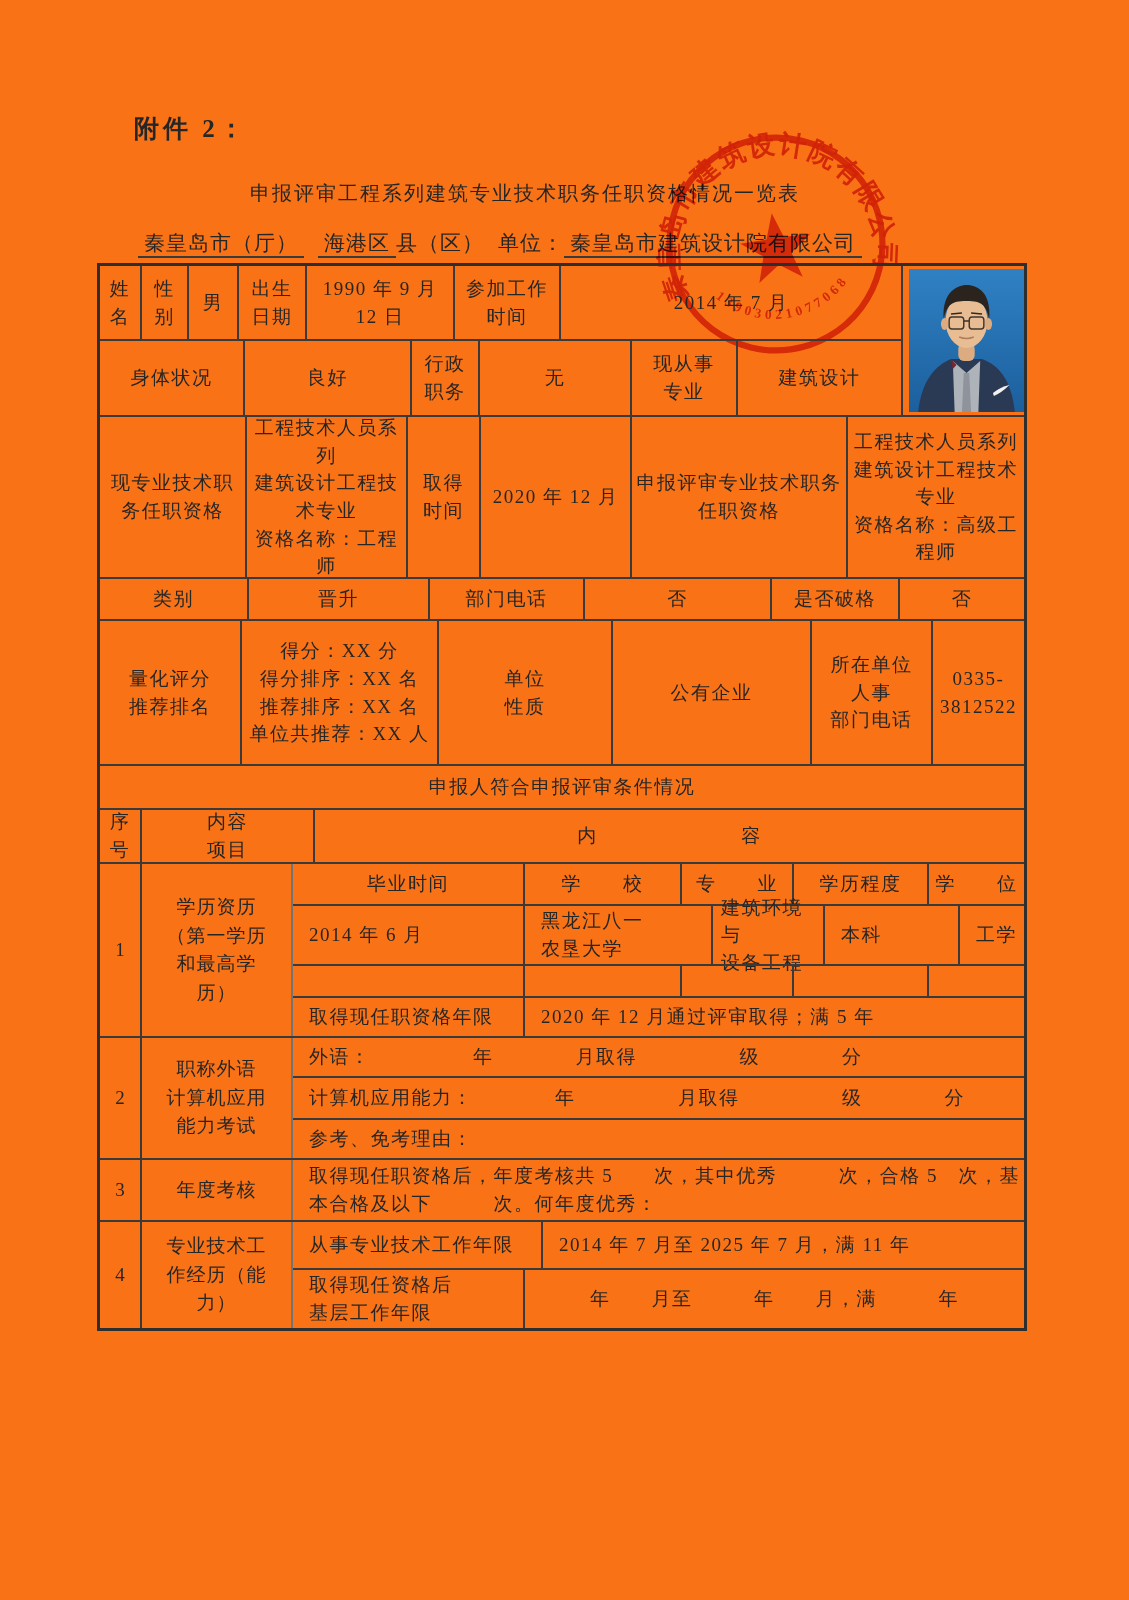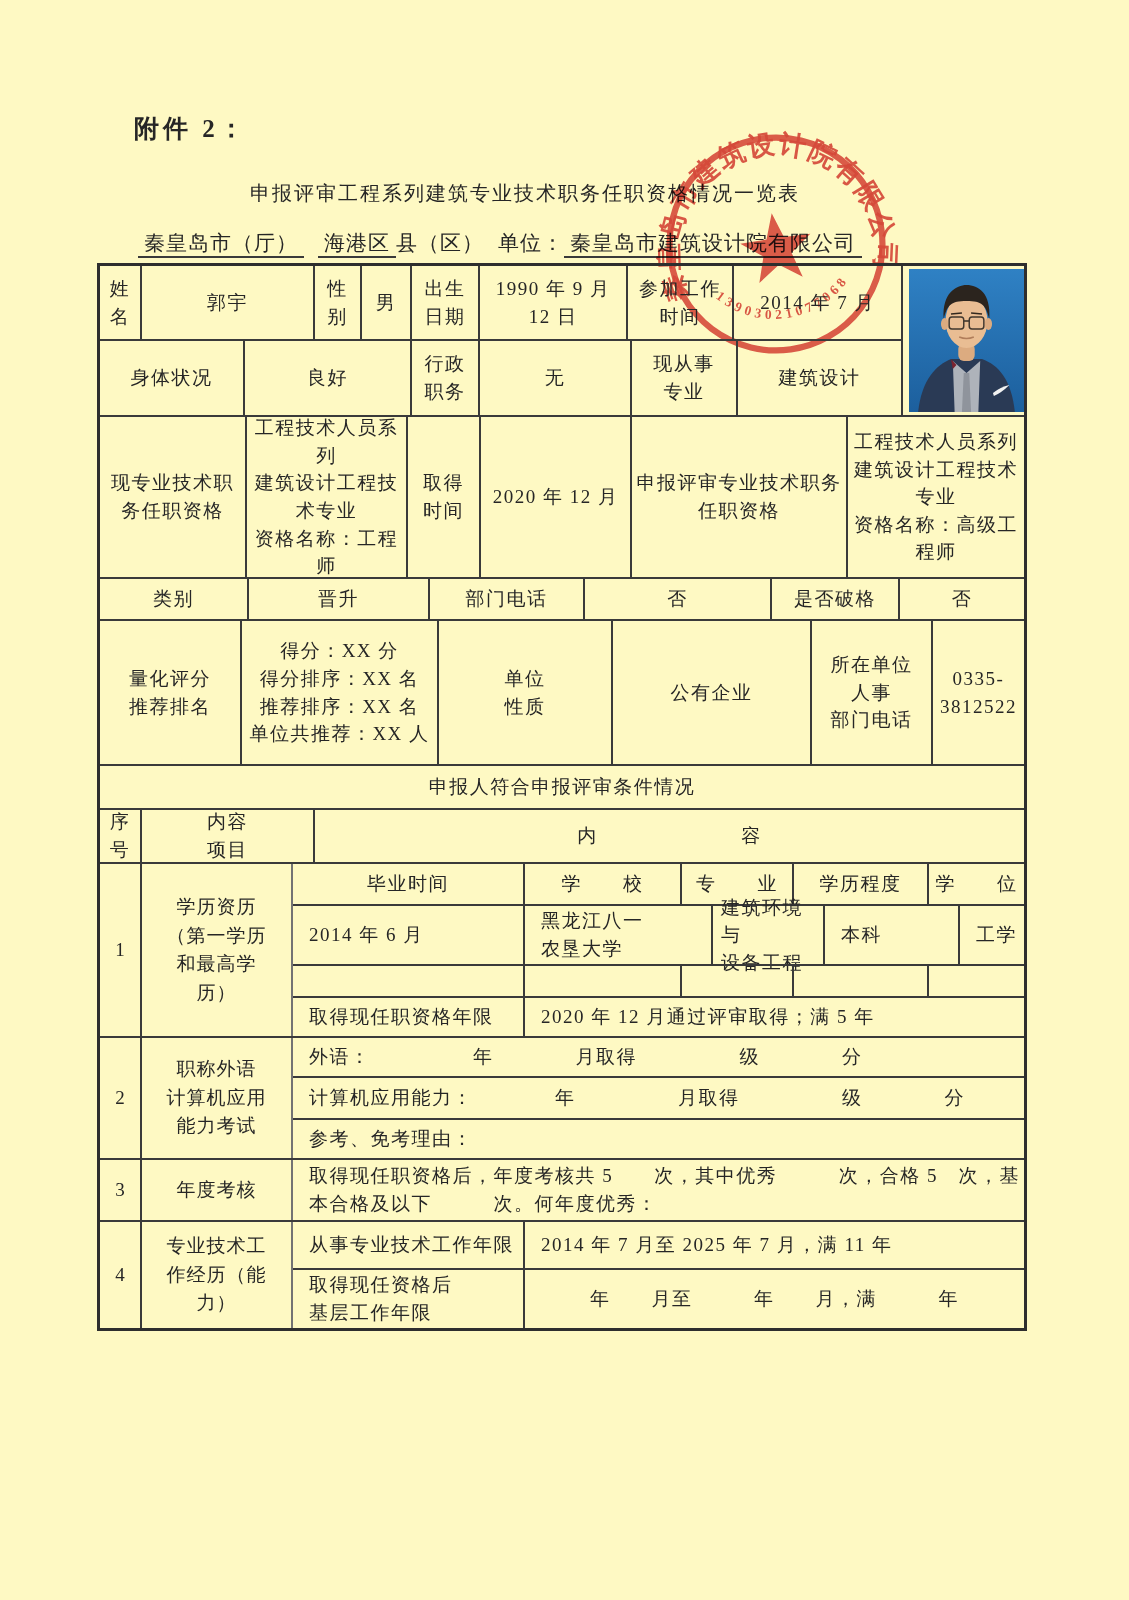--- a/index.html
+++ b/index.html
@@ -1,17 +1,17 @@
 <!DOCTYPE html>
 <html><head>
 <meta charset="utf-8">
 <style>
   * { margin:0; padding:0; box-sizing:border-box; }
   body { background:#e8e8e8; font-family:"Liberation Serif","DejaVu Serif",serif; color:#262626; }
-  .page { position:relative; width:1129px; height:1600px; background:#fef9c3; margin:0 auto; overflow:hidden; }
+  .page { position:relative; width:1129px; height:1600px; background:#f97316; margin:0 auto; overflow:hidden; }
 
   .attach { position:absolute; left:134px; top:112px; font-size:25px; font-weight:600; letter-spacing:4px; }
   .doc-title { position:absolute; left:95px; top:180px; width:860px; text-align:center;
                font-size:20px; font-weight:400; letter-spacing:2px; }
   .org-line { position:absolute; left:138px; top:229px; font-size:21px; letter-spacing:1px; white-space:nowrap; }
   .org-line .u { border-bottom:2px solid #3a3a3a; padding:0 6px 1px 6px; }
   .org-line .g { display:inline-block; width:14px; }
 
   
   .stamp { position:absolute; left:652px; top:120px; width:248px; height:248px;
@@ -65,21 +65,20 @@
       <textPath href="#arcBottom" startOffset="50%" text-anchor="middle">13903021077068</textPath>
     </text>
   </svg>
 
   <div class="tbl">
 
     <div class="band">
       <div class="band-left">
         <div class="row" style="height:73px">
           <div class="c" style="width:40px">姓名</div>
-          <div class="c" style="width:173px">郭宇</div>
           <div class="c" style="width:47px">性别</div>
           <div class="c" style="width:50px">男</div>
           <div class="c" style="width:68px">出生
 日期</div>
           <div class="c" style="width:148px">1990 年 9 月
 12 日</div>
           <div class="c" style="width:106px">参加工作
 时间</div>
           <div class="c last">2014 年 7 月</div>
         </div>
@@ -250,21 +249,21 @@
       </div>
     </div>
 
     <div class="sect">
       <div class="seq">4</div>
       <div class="lbl">专业技术工
 作经历（能
 力）</div>
       <div class="content">
         <div class="sub" style="height:46px">
-          <div class="c left" style="width:230px">从事专业技术工作年限</div>
+          <div class="c left" style="width:248px">从事专业技术工作年限</div>
           <div class="c last left">2014 年 7 月至 2025 年 7 月，满 11 年</div>
         </div>
         <div class="sub" style="height:60px">
           <div class="c left" style="width:230px">取得现任资格后
 基层工作年限</div>
           <div class="c last">年　　月至　　　年　　月，满　　　年</div>
         </div>
       </div>
     </div>
 

